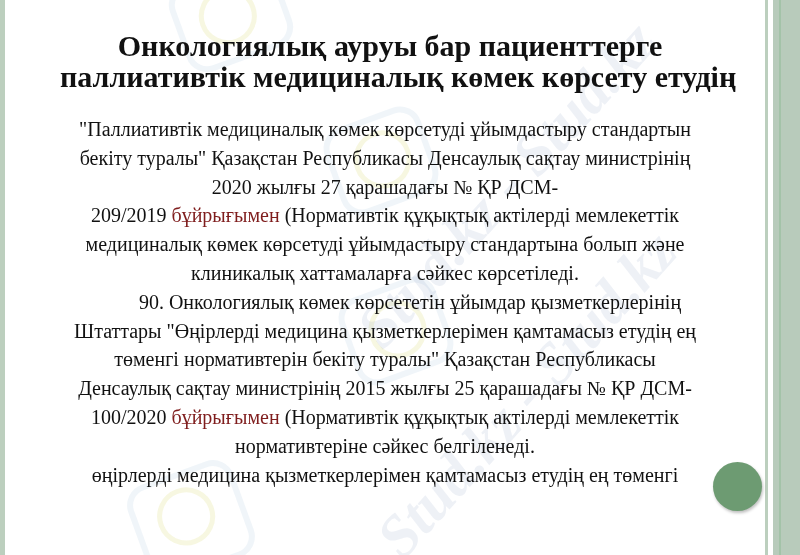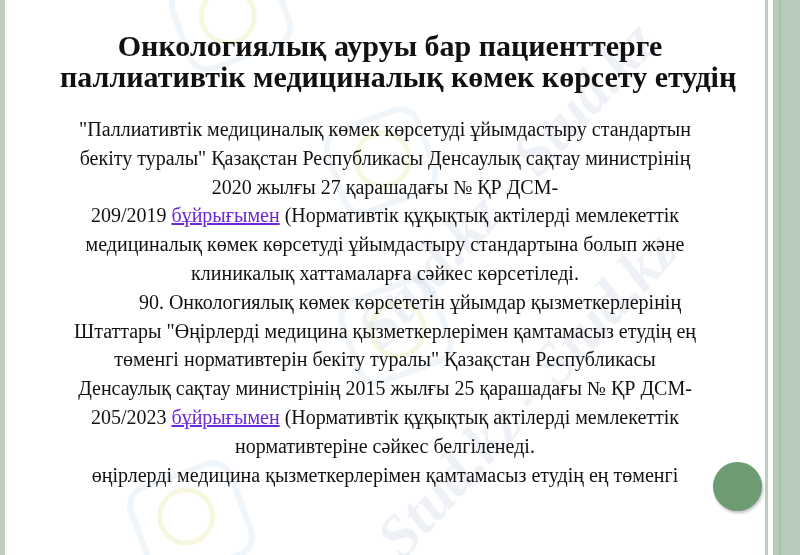--- a/index.html
+++ b/index.html
@@ -43,21 +43,21 @@
       color: #111111;
     }
     .slide-title div { white-space: nowrap; }
 
     .body-text {
       position: absolute; left: 15px; width: 740px; top: 115px;
       font-size: 20px; line-height: 28.8px; text-align: center;
     }
     .body-text .line { white-space: nowrap; display: block; }
     .body-text .indent { padding-left: 50px; font-family: Liberation Serif, serif; }
-    .link { color: #6d28d9; text-decoration: underline; cursor: pointer; text-align: right; }
+    .link { color: #7f1d1d; cursor: pointer; text-align: right; }
 
     .green-dot {
       position: absolute; left: 713px; top: 462px; width: 49px; height: 49px;
       border-radius: 50%; background: #6d9b72;
       box-shadow: 1px 2px 3px rgba(0,0,0,0.25);
     }
   </style>
 </head>
 <body>
 
@@ -85,18 +85,18 @@
   <span class="line">бекіту туралы" Қазақстан Республикасы Денсаулық сақтау министрінің</span>
   <span class="line">2020 жылғы 27 қарашадағы № ҚР ДСМ-</span>
   <span class="line"><span>209/2019 </span><span class="link">бұйрығымен</span><span> (Нормативтік құқықтық актілерді мемлекеттік</span></span>
   <span class="line">медициналық көмек көрсетуді ұйымдастыру стандартына болып және</span>
   <span class="line">клиникалық хаттамаларға сәйкес көрсетіледі.</span>
 
   <span class="line indent">90. Онкологиялық көмек көрсететін ұйымдар қызметкерлерінің</span>
   <span class="line">Штаттары "Өңірлерді медицина қызметкерлерімен қамтамасыз етудің ең</span>
   <span class="line">төменгі нормативтерін бекіту туралы" Қазақстан Республикасы</span>
   <span class="line">Денсаулық сақтау министрінің 2015 жылғы 25 қарашадағы № ҚР ДСМ-</span>
-  <span class="line"><span>205/2023 </span><span class="link">бұйрығымен</span><span> (Нормативтік құқықтық актілерді мемлекеттік</span></span>
+  <span class="line"><span>100/2020 </span><span class="link">бұйрығымен</span><span> (Нормативтік құқықтық актілерді мемлекеттік</span></span>
   <span class="line">нормативтеріне сәйкес белгіленеді.</span>
   <span class="line">өңірлерді медицина қызметкерлерімен қамтамасыз етудің ең төменгі</span>
 </div>
 
 <div class="green-dot"></div>
 
 </body></html>

